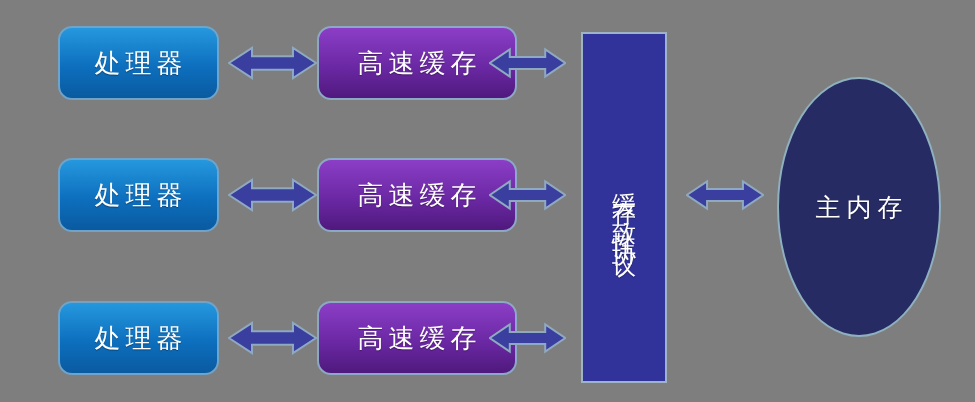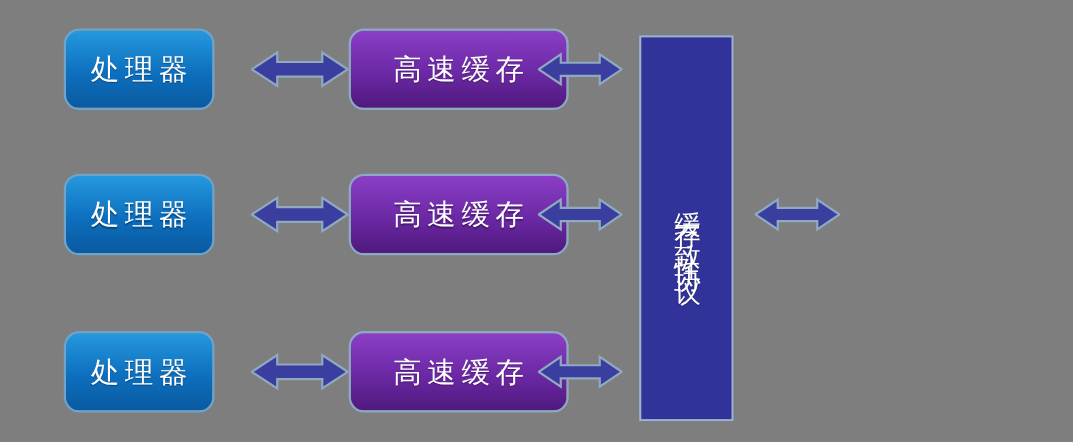--- a/index.html
+++ b/index.html
@@ -24,21 +24,21 @@
     color: #FFFFFF;
   }
   .box {
     border-radius: 14px;
     font-size: 26px;
     letter-spacing: 5px;
     text-shadow: 0 1px 1px rgba(0,0,0,0.35);
   }
   .box .lbl { padding-left: 5px; } 
   .processor {
-    left: 58px; width: 137px; height: 74px;
+    left: 58px; width: 161px; height: 74px;
     background: linear-gradient(180deg, #2598DE 0%, #0D6FBE 55%, #0A5AA0 100%);
     border: 2px solid #6FA3C8;
   }
   .cache {
     left: 317px; width: 200px; height: 74px;
     background: linear-gradient(180deg, #8B3EC6 0%, #6B28A4 55%, #4F197D 100%);
     border: 2px solid #8CA8C4;
   }
   .row1 { top: 26px; }
   .row2 { top: 158px; }
@@ -141,14 +141,17 @@
   <div class="shape protocol-bar">
     <span class="vtext">缓存一致性协议</span>
   </div>
 
   <div class="arrow a3">
     <svg viewBox="0 0 100 40" preserveAspectRatio="none">
       <polygon points="1,20 27,4 27,13 73,13 73,4 99,20 73,36 73,27 27,27 27,36" vector-effect="non-scaling-stroke"></polygon>
     </svg>
   </div>
 
+  <div class="shape memory-ellipse">
+    <span class="lbl">主内存</span>
+  </div>
 
 </div>
 
 </body></html>

